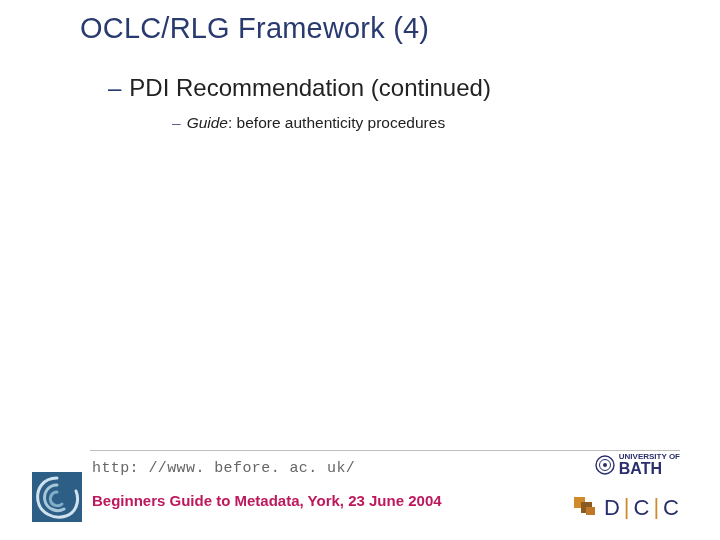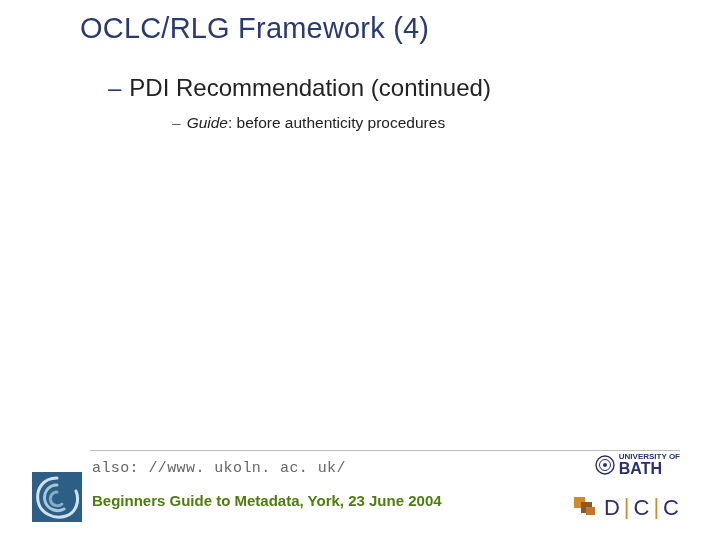--- a/index.html
+++ b/index.html
@@ -10,21 +10,21 @@
   .lvl1 .dash { color: #273a72; margin-right: 8px; }
   .lvl2 { font-size: 15.5px; margin-left: 92px; text-indent: -14px; padding-left: 14px; line-height: 1.32; margin-bottom: 4px; max-width: 500px; }
   .lvl2 .dash { color: #54618a; margin-right: 6px; }
   .lvl2 .term { font-style: italic; }
   .gap { height: 28px; }
   .lvl1b { font-size: 22px; margin-left: 48px; text-indent: -18px; padding-left: 18px; line-height: 1.25; max-width: 560px; }
   .lvl1b .bullet { color: #5e6a95; margin-right: 10px; font-size: 18px; position: relative; top: -2px; }
   .footer { position: absolute; left: 0; right: 0; bottom: 0; height: 90px; }
   .rule { position: absolute; left: 90px; right: 40px; top: 0; height: 1px; background: #bdbdbd; }
   .url { position: absolute; left: 92px; top: 10px; font-family: "Courier New", Courier, monospace; font-size: 15px; color: #666; letter-spacing: 0.4px; }
-  .footline { position: absolute; left: 92px; top: 42px; font-size: 15px; font-weight: 700; color: #4d7c0f; }
+  .footline { position: absolute; left: 92px; top: 42px; font-size: 15px; font-weight: 700; color: #be185d; }
   .logo-ukoln { position: absolute; left: 32px; bottom: 18px; width: 50px; height: 50px; }
   .logo-bath { position: absolute; right: 40px; top: 4px; width: 86px; height: 22px; }
   .logo-dcc  { position: absolute; right: 40px; bottom: 18px; width: 130px; height: 28px; }
   .ukoln-svg { width: 100%; height: 100%; }
   .dcc-wrap { display:flex; align-items:center; gap:6px; height:100%; justify-content:flex-end; }
   .dcc-letters { font-size: 22px; font-weight: 400; color: #2a2f6b; letter-spacing: 1px; display:flex; align-items:center; gap:3px;}
   .dcc-sep { color:#d08a2a; font-size:22px; line-height:1; position:relative; top:-1px;}
   .dcc-icon svg { width:26px; height:22px; }
   .bath-wrap { display:flex; align-items:center; gap:4px; height:100%; justify-content:flex-end; }
   .bath-seal { width:20px; height:20px; }
@@ -44,21 +44,21 @@
 
   <p class="lvl2">
     <span class="dash">–</span><span class="term">Guide</span><span>: before authenticity procedures</span>
   </p>
 
   <div class="gap"></div>
 
 
   <div class="footer">
     <div class="rule"></div>
-    <div class="url">also: //www. ukoln. ac. uk/</div>
+    <div class="url">http: //www. before. ac. uk/</div>
     <div class="footline">Beginners Guide to Metadata, York, 23 June 2004</div>
 
     <div class="logo-ukoln">
       <svg class="ukoln-svg" viewBox="0 0 50 50">
         <rect x="0" y="0" width="50" height="50" fill="#2d5e86"></rect>
         <path d="M25 6 C11 6 4 17 6 29 C8 41 22 48 34 44 C44 41 48 29 44 19" fill="none" stroke="#cfe2ee" stroke-width="3" stroke-linecap="round"></path>
         <path d="M25 13 C16 13 11 21 13 29 C15 37 25 41 32 37" fill="none" stroke="#a7c8db" stroke-width="3" stroke-linecap="round"></path>
         <path d="M25 20 C20 20 17 25 19 30 C21 34 27 35 30 32" fill="none" stroke="#82adc6" stroke-width="3" stroke-linecap="round"></path>
       </svg>
     </div>

